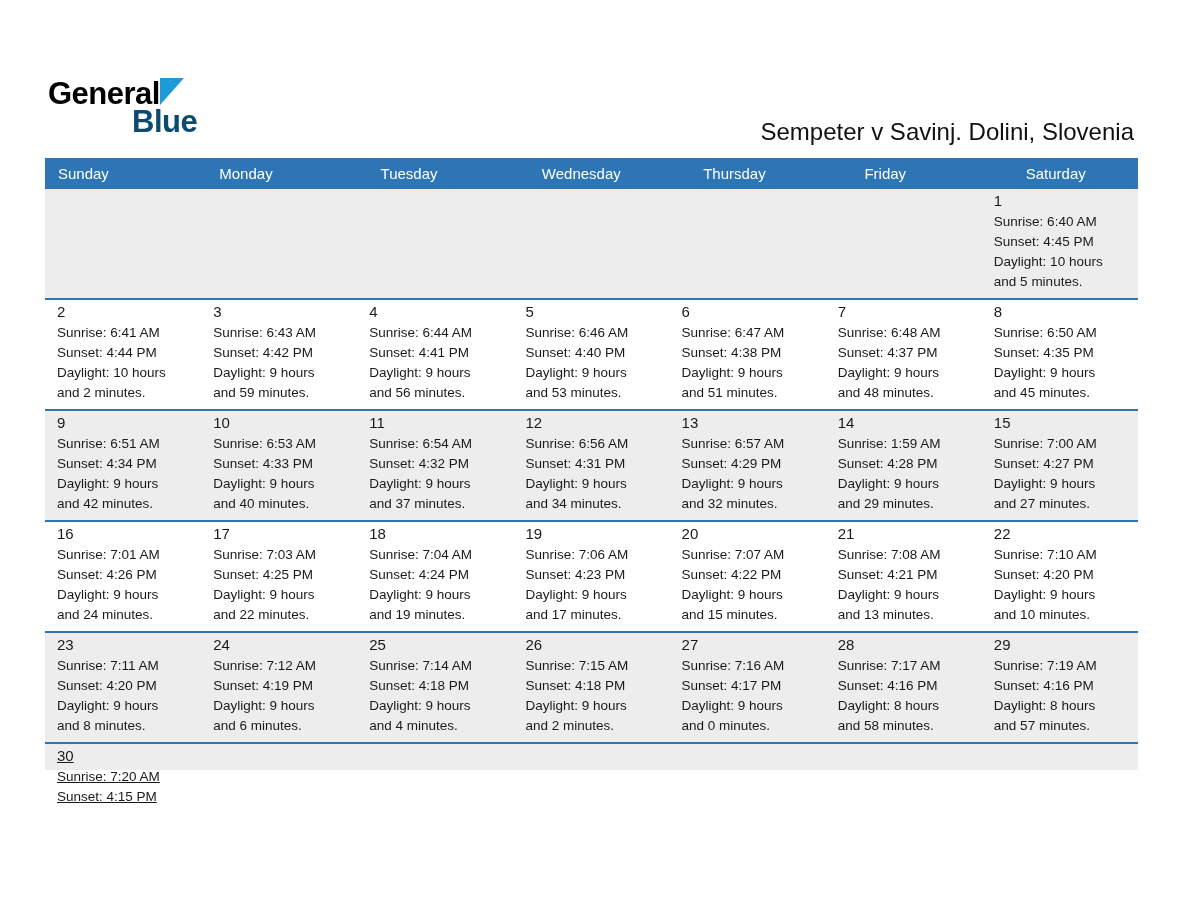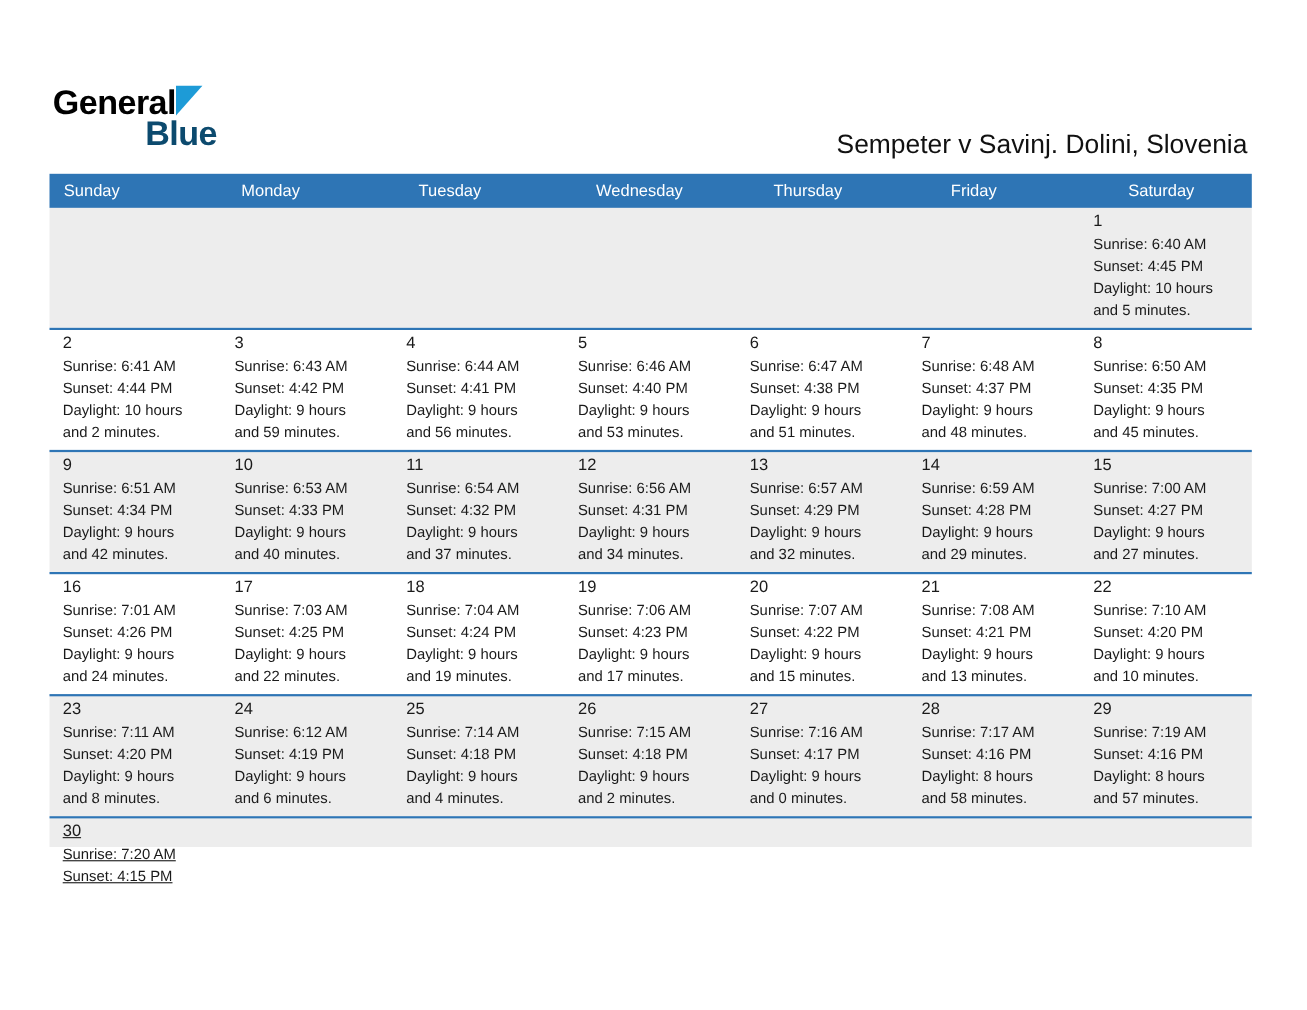--- a/index.html
+++ b/index.html
@@ -188,21 +188,21 @@
           </div>
           <div class="cell">
             <div class="day-num">13</div>
             <div class="line">Sunrise: 6:57 AM</div>
             <div class="line">Sunset: 4:29 PM</div>
             <div class="line">Daylight: 9 hours</div>
             <div class="line">and 32 minutes.</div>
           </div>
           <div class="cell">
             <div class="day-num">14</div>
-            <div class="line">Sunrise: 6:59 AM</div>
+            <div class="line">Sunrise: 1:59 AM</div>
             <div class="line">Sunset: 4:28 PM</div>
             <div class="line">Daylight: 9 hours</div>
             <div class="line">and 29 minutes.</div>
           </div>
           <div class="cell">
             <div class="day-num">15</div>
             <div class="line">Sunrise: 7:00 AM</div>
             <div class="line">Sunset: 4:27 PM</div>
             <div class="line">Daylight: 9 hours</div>
             <div class="line">and 27 minutes.</div>
@@ -262,21 +262,21 @@
         <div class="week week-5">
           <div class="cell">
             <div class="day-num">23</div>
             <div class="line">Sunrise: 7:11 AM</div>
             <div class="line">Sunset: 4:20 PM</div>
             <div class="line">Daylight: 9 hours</div>
             <div class="line">and 8 minutes.</div>
           </div>
           <div class="cell">
             <div class="day-num">24</div>
-            <div class="line">Sunrise: 6:12 AM</div>
+            <div class="line">Sunrise: 7:12 AM</div>
             <div class="line">Sunset: 4:19 PM</div>
             <div class="line">Daylight: 9 hours</div>
             <div class="line">and 6 minutes.</div>
           </div>
           <div class="cell">
             <div class="day-num">25</div>
             <div class="line">Sunrise: 7:14 AM</div>
             <div class="line">Sunset: 4:18 PM</div>
             <div class="line">Daylight: 9 hours</div>
             <div class="line">and 4 minutes.</div>

